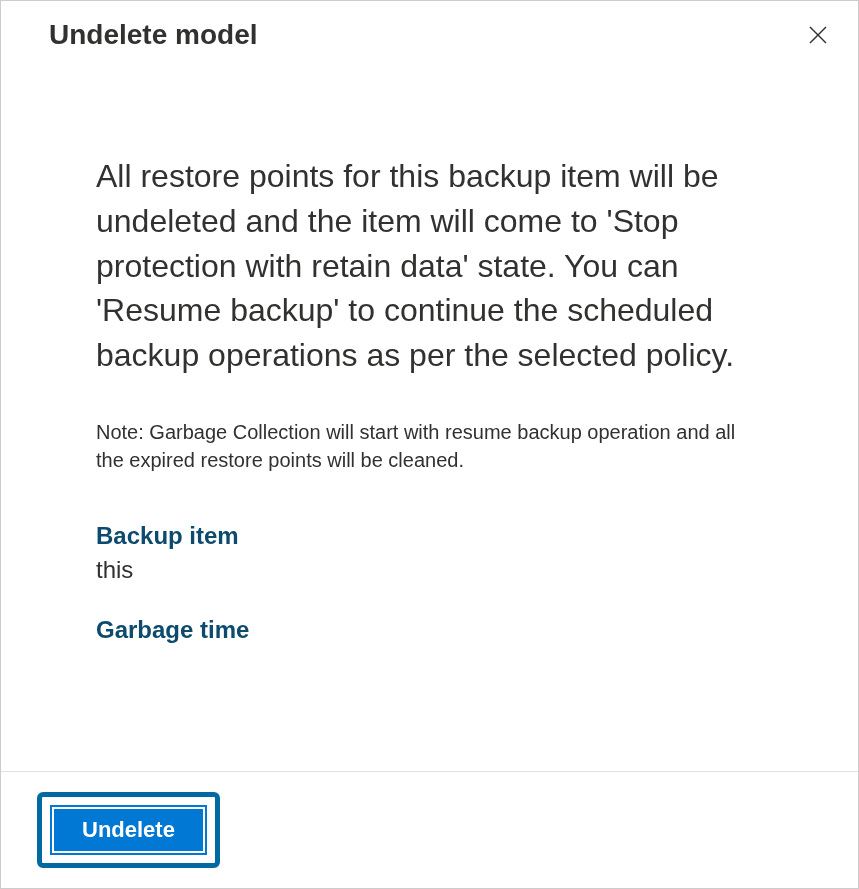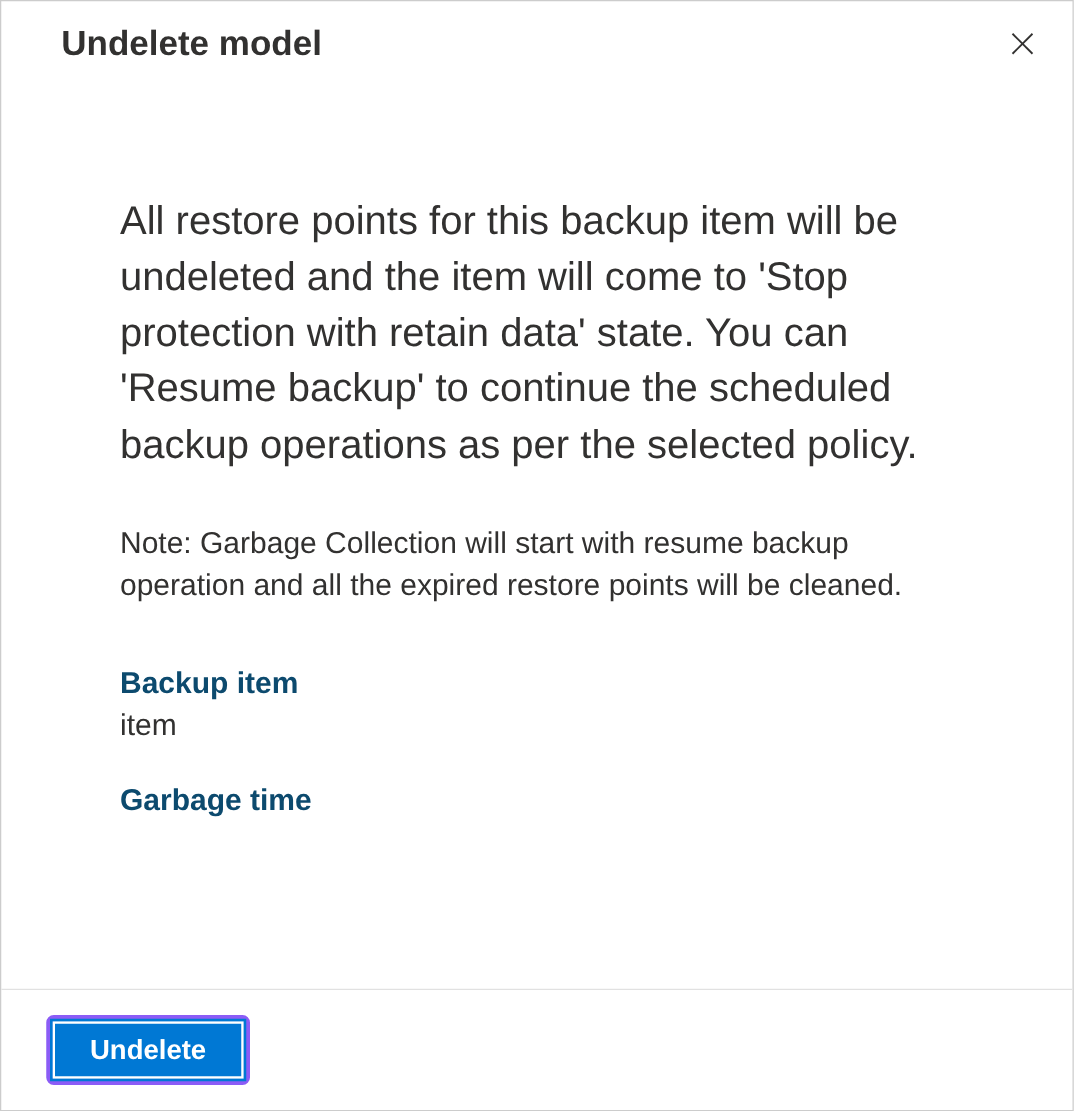--- a/index.html
+++ b/index.html
@@ -45,21 +45,21 @@
       flex: 1;
       padding: 90px 95px 20px 95px;
       color: #323130;
     }
     .description {
       font-size: 32px;
       line-height: 1.4;
       margin-bottom: 40px;
     }
     .note {
-      font-size: 24px;
+      font-size: 20px;
       line-height: 1.4;
       margin-bottom: 48px;
     }
     .field-group {
       margin-bottom: 32px;
     }
     .field-label {
       font-size: 24px;
       font-weight: 700;
       color: #0c4a6e;
@@ -67,24 +67,24 @@
     }
     .field-value {
       font-size: 24px;
       color: #323130;
     }
     .footer {
       border-top: 1px solid #e1e1e1;
       padding: 20px 36px;
     }
     .highlight-box {
-      border: 5px solid #8b5cf6;
+      border: 5px solid #0369a1;
       border-radius: 6px;
       display: inline-block;
-      padding: 0;
+      padding: 10px;
     }
     .undelete-btn {
       background: #0078d4;
       color: #ffffff;
       border: 2px solid #ffffff;
       outline: 2px solid #0078d4;
       font-size: 22px;
       font-weight: 600;
       padding: 8px 28px;
       cursor: pointer;
@@ -105,21 +105,21 @@
     </span>
   </button>
 </div>
 
 <div class="content">
   <p class="description">All restore points for this backup item will be undeleted and the item will come to 'Stop protection with retain data' state. You can 'Resume backup' to continue the scheduled backup operations as per the selected policy.</p>
   <p class="note">Note: Garbage Collection will start with resume backup operation and all the expired restore points will be cleaned.</p>
 
   <div class="field-group">
     <div class="field-label">Backup item</div>
-    <div class="field-value">item</div>
+    <div class="field-value">this</div>
   </div>
 
   <div class="field-group">
     <div class="field-label">Garbage time</div>
   </div>
 
 </div>
 
 <div class="footer">
   <div class="highlight-box">

